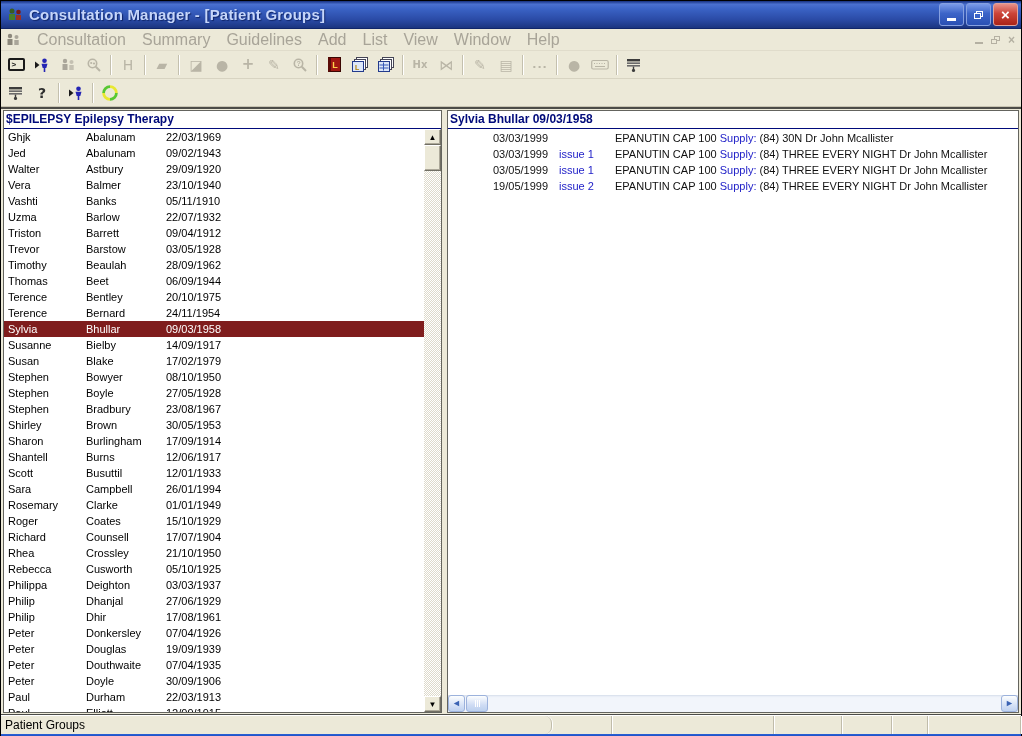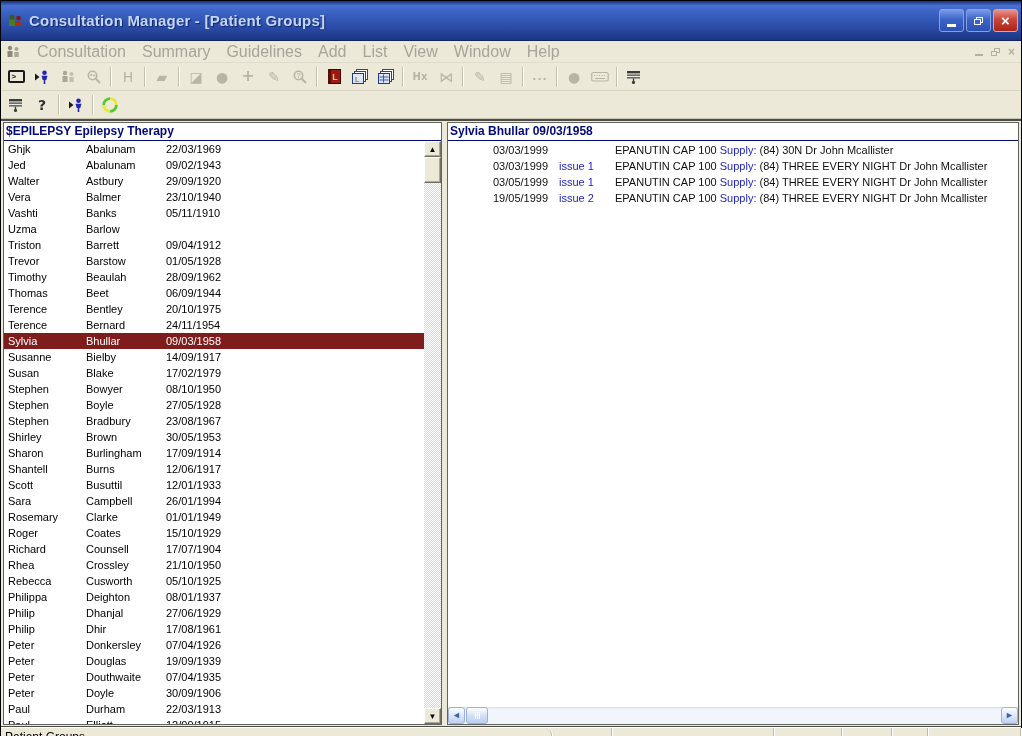--- a/index.html
+++ b/index.html
@@ -5,21 +5,21 @@
   html,body{margin:0;padding:0;background:#555;}
   *{box-sizing:border-box;}
   .frame{
     position:relative;width:1022px;height:736px;
     background:#000;padding:1px;
     font-family:"Liberation Sans","DejaVu Sans",sans-serif;
     overflow:hidden;
   }
   
   .titlebar{
-    height:40px;display:flex;align-items:center;
+    height:28px;display:flex;align-items:center;
     background:linear-gradient(180deg,#16307e 0%,#4a70cf 12%,#3a62c4 30%,#2a4aa5 70%,#1b3580 100%);
     padding:0 3px 0 4px;border-bottom:1px solid #10266a;
   }
   .app-icon{width:20px;height:18px;display:flex;align-items:center;justify-content:center;margin-right:4px;}
   .title-text{color:#c6d6fa;font-weight:bold;font-size:15px;letter-spacing:.2px;
     text-shadow:1px 1px 1px #10266a;flex:1;white-space:nowrap;overflow:hidden;}
   .tb-controls{display:flex;gap:2px;align-items:flex-start;}
   .wbtn{width:25px;height:23px;border-radius:3px;border:1px solid #86a0e0;
     display:flex;align-items:center;justify-content:center;cursor:default;}
   .wbtn.blue{background:linear-gradient(180deg,#7b9be8,#3c64c8 45%,#2a50b4);}
@@ -359,30 +359,31 @@
               <span class="c3">23/10/1940</span>
             </div>
             <div class="prow">
               <span class="c1">Vashti</span>
               <span class="c2">Banks</span>
               <span class="c3">05/11/1910</span>
             </div>
             <div class="prow">
               <span class="c1">Uzma</span>
               <span class="c2">Barlow</span>
+              <span class="c3">22/07/1932</span>
             </div>
             <div class="prow">
               <span class="c1">Triston</span>
               <span class="c2">Barrett</span>
               <span class="c3">09/04/1912</span>
             </div>
             <div class="prow">
               <span class="c1">Trevor</span>
               <span class="c2">Barstow</span>
-              <span class="c3">01/05/1928</span>
+              <span class="c3">03/05/1928</span>
             </div>
             <div class="prow">
               <span class="c1">Timothy</span>
               <span class="c2">Beaulah</span>
               <span class="c3">28/09/1962</span>
             </div>
             <div class="prow">
               <span class="c1">Thomas</span>
               <span class="c2">Beet</span>
               <span class="c3">06/09/1944</span>
@@ -473,21 +474,21 @@
               <span class="c3">21/10/1950</span>
             </div>
             <div class="prow">
               <span class="c1">Rebecca</span>
               <span class="c2">Cusworth</span>
               <span class="c3">05/10/1925</span>
             </div>
             <div class="prow">
               <span class="c1">Philippa</span>
               <span class="c2">Deighton</span>
-              <span class="c3">08/01/1937</span>
+              <span class="c3">03/03/1937</span>
             </div>
             <div class="prow">
               <span class="c1">Philip</span>
               <span class="c2">Dhanjal</span>
               <span class="c3">27/06/1929</span>
             </div>
             <div class="prow">
               <span class="c1">Philip</span>
               <span class="c2">Dhir</span>
               <span class="c3">17/08/1961</span>

